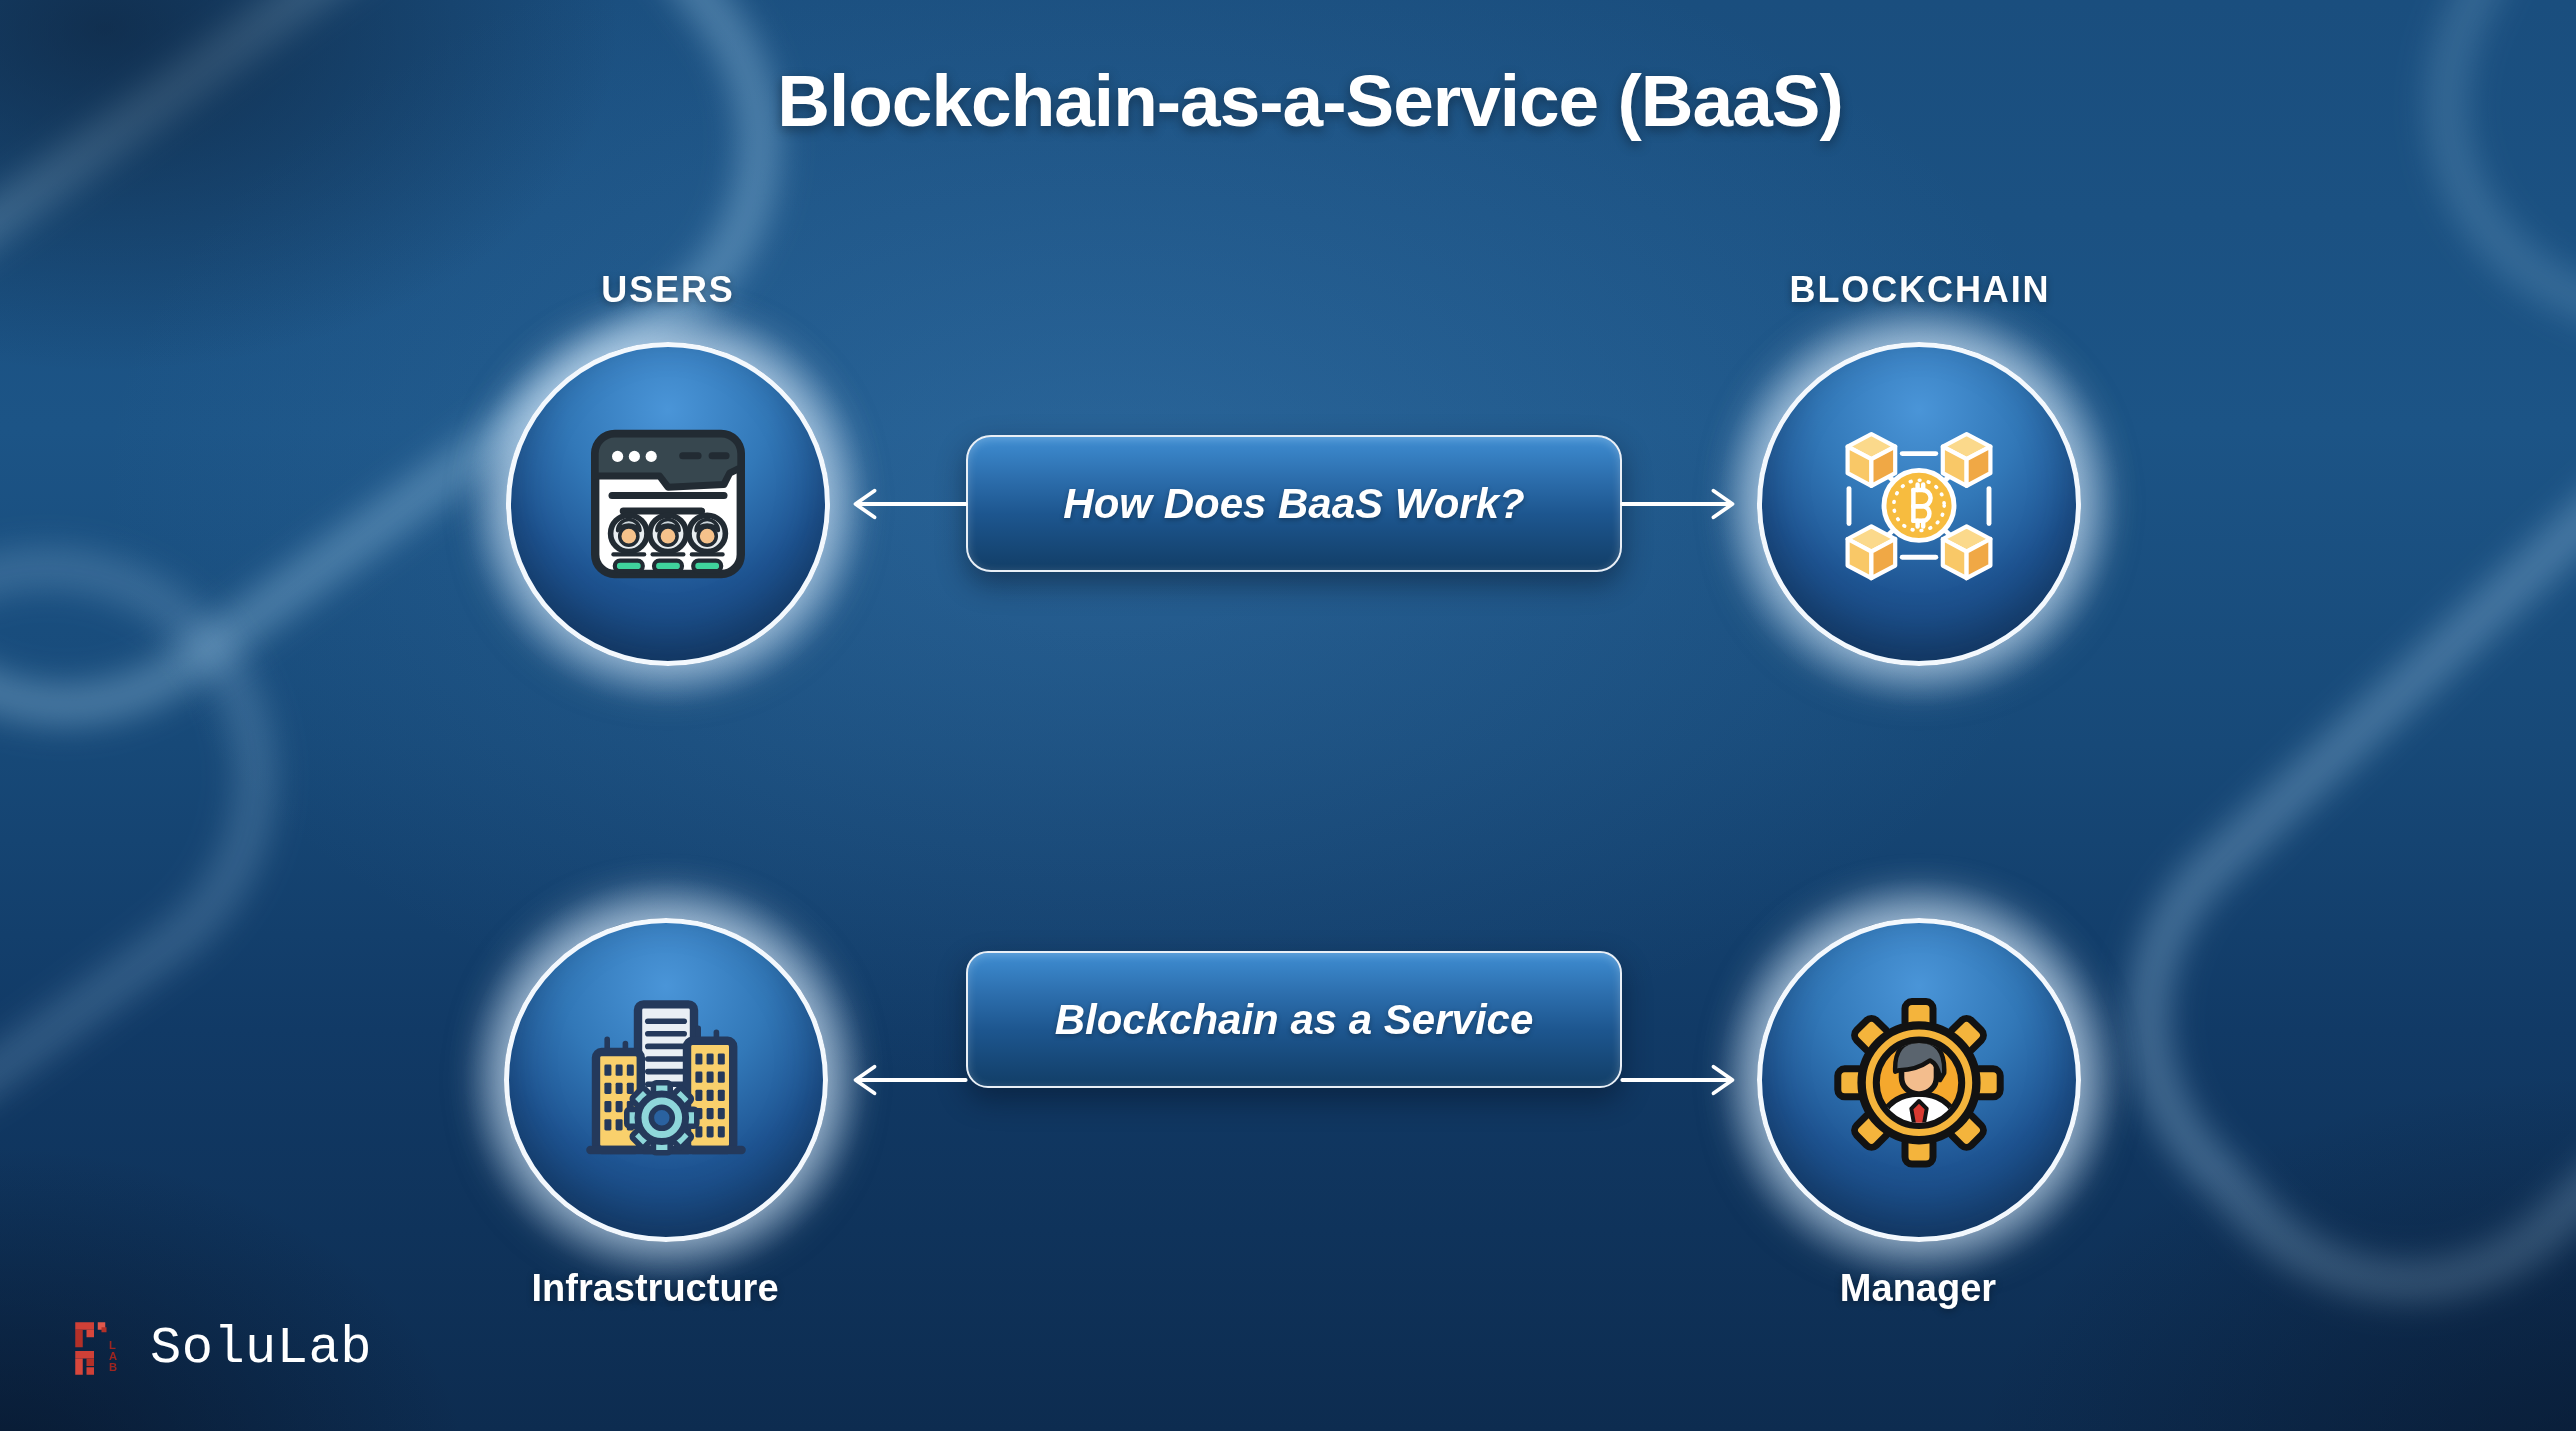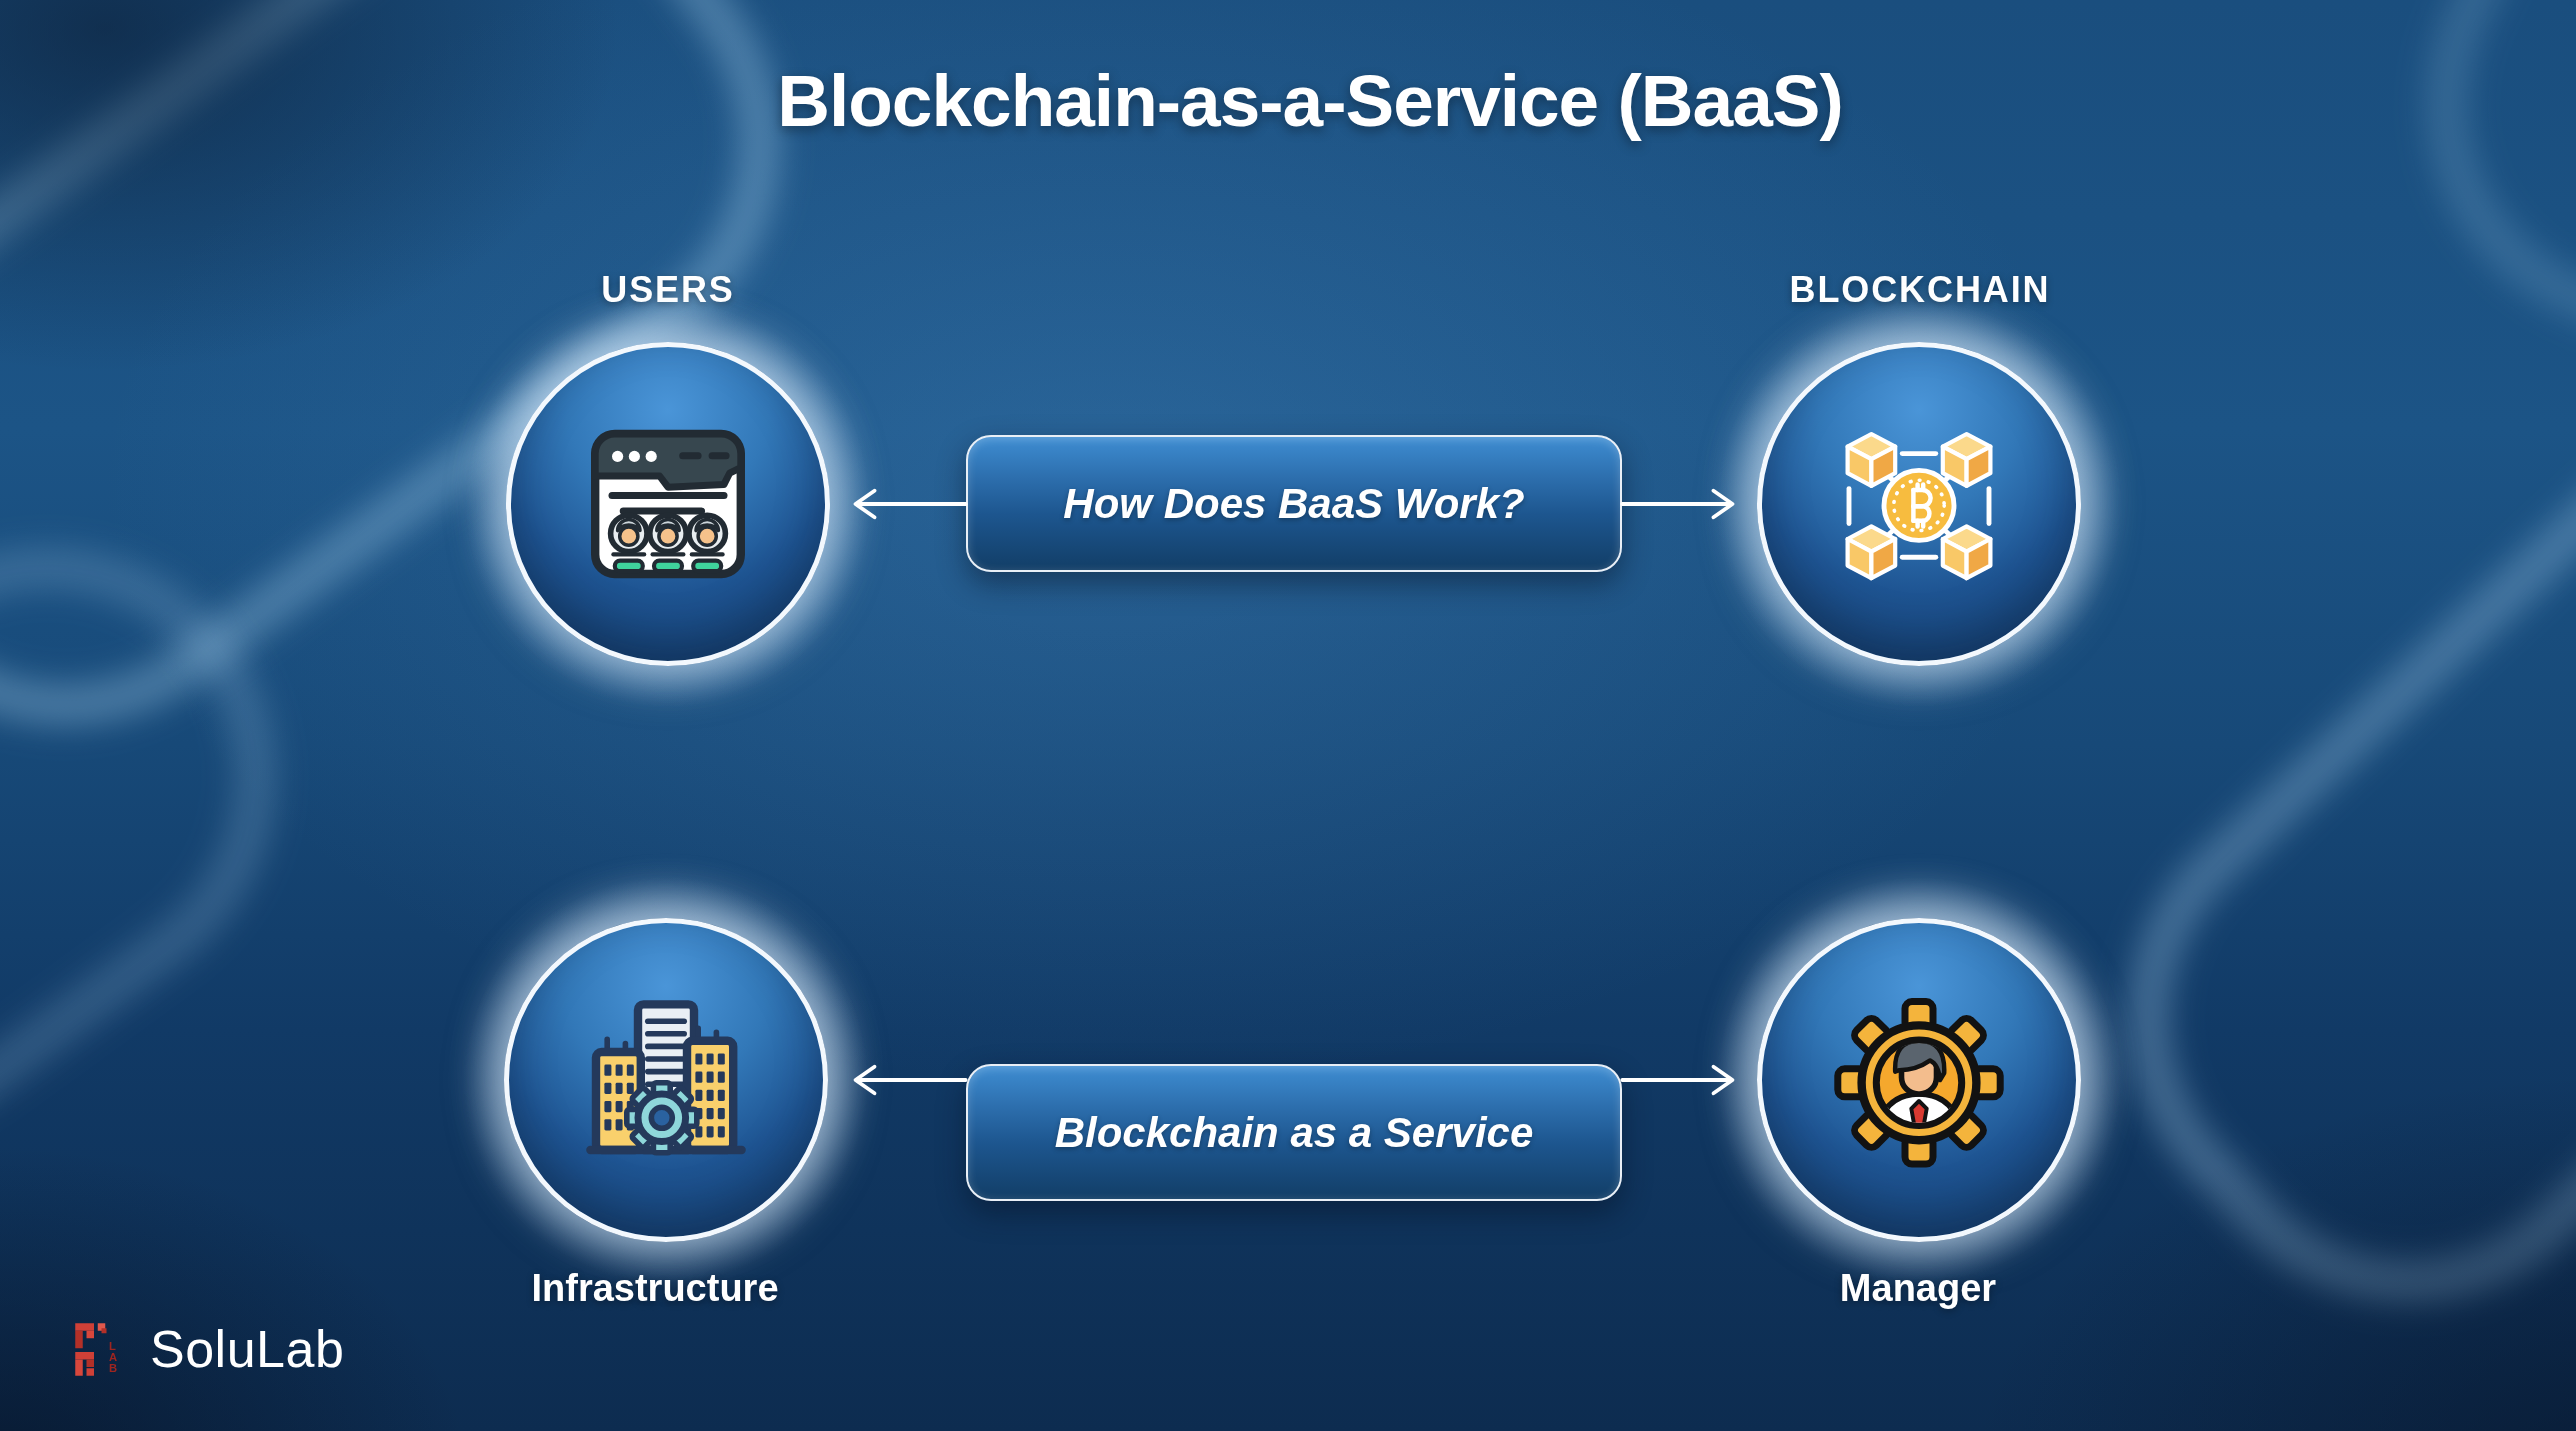--- a/index.html
+++ b/index.html
@@ -45,21 +45,21 @@
     border:2.9px solid #e9eff6;
     background:linear-gradient(180deg,#3e8dd2 0%,#2d6fae 30%,#1d568f 58%,#123e67 100%);
     box-shadow:0 11.4px 29px rgba(4,16,34,.45), inset 0 1.9px 9.5px rgba(255,255,255,.22);
     display:flex;align-items:center;justify-content:center;
     color:#fff;font-size:42px;font-weight:700;text-shadow:0 1.9px 5.7px rgba(0,0,0,.3);font-style:italic;}
 
   .arrow{position:absolute;width:130px;height:38px;}
   .arrow polyline, .arrow line{stroke:#fff;stroke-width:4;fill:none;stroke-linecap:round;stroke-linejoin:round;}
 
   .logo{position:absolute;left:74px;top:1319px;display:flex;align-items:center;}
-  .logo-text{color:#fff;font-family:Liberation Sans, sans-serif;font-size:52px;font-weight:400;
+  .logo-text{color:#fff;font-family:Liberation Mono, monospace;font-size:52px;font-weight:400;
     margin-left:21px;letter-spacing:0.5px;}
 </style>
 </head>
 <body>
 
 <div id="canvas">
 
   <div class="chain c1"></div>
   <div class="chain c2"></div>
   <div class="chain c3"></div>
@@ -244,21 +244,21 @@
       <g clip-path="url(#mgrclip)">
         <path d="M40,104 q7,-24 30,-24 q23,0 30,24 v6 h-60 z" fill="#ffffff" stroke="#121212" stroke-width="4"></path>
         <polygon points="70,85 64.5,90.5 68,110 72,110 75.5,90.5" fill="#d93a31" stroke="#121212" stroke-width="2.8" stroke-linejoin="round"></polygon>
         <rect x="57.5" y="46" width="25" height="34" rx="12" fill="#f3bd8d" stroke="#121212" stroke-width="4"></rect>
         <path d="M53,64 q-1,-22 17,-22 q19,0 18,23 l-3,5 q-1,-11 -7,-14 q-10,7 -22,7 z" fill="#5a646e" stroke="#121212" stroke-width="3.2" stroke-linejoin="round"></path>
       </g>
     </svg>
   </div>
 
   <div class="pill" style="top:435px;">How Does BaaS Work?</div>
-  <div class="pill" style="top:1064px;">Blockchain as a Service</div>
+  <div class="pill" style="top:951px;border-radius:22px;">Blockchain as a Service</div>
 
   <svg class="arrow" style="left:838px;top:485px;" viewBox="0 0 136 40">
     <line x1="134" y1="20" x2="20" y2="20"></line>
       <polyline points="38,6 18,20 38,34"></polyline>
   </svg>
   <svg class="arrow" style="left:1620px;top:485px;" viewBox="0 0 136 40">
     <line x1="2" y1="20" x2="116" y2="20"></line>
       <polyline points="98,6 118,20 98,34"></polyline>
   </svg>
   <svg class="arrow" style="left:838px;top:1061px;" viewBox="0 0 136 40">

